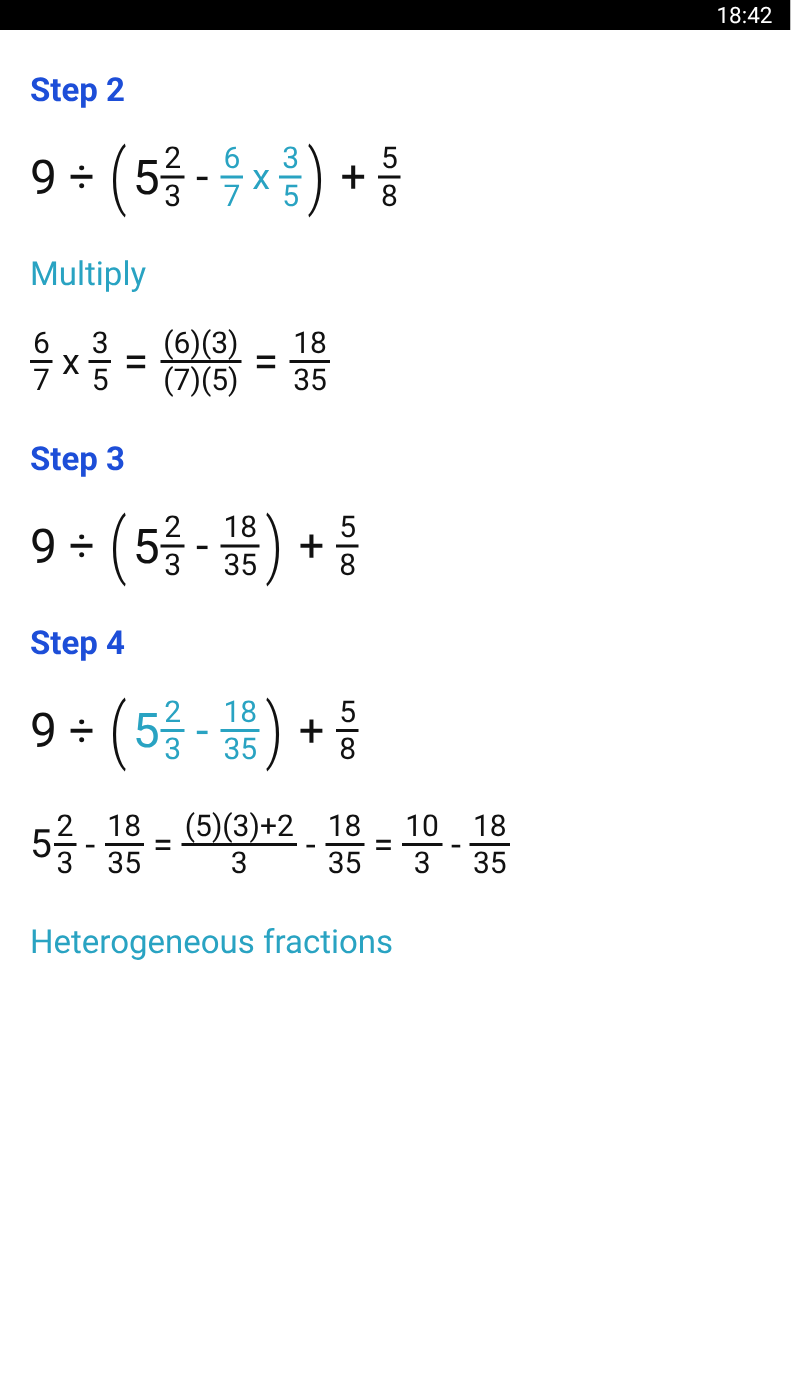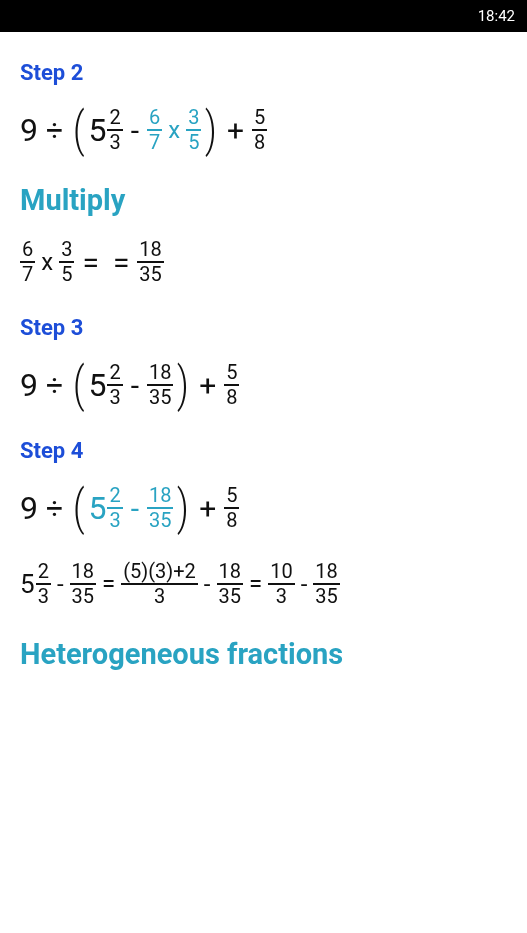--- a/index.html
+++ b/index.html
@@ -1,20 +1,20 @@
 <!DOCTYPE html>
 <html><head>
 <meta charset="utf-8">
 <style>
   * { margin: 0; padding: 0; box-sizing: border-box; }
   html, body { width: 527px; height: 933px; font-family: -apple-system, "Segoe UI", Roboto, Arial, sans-serif; background: #fff; overflow: hidden; }
-  .status-bar { height: 32px; background: #000; color: #fff; display: flex; justify-content: flex-end; align-items: center; padding: 0 12px; font-size: 15px; font-weight: 400; }
+  .status-bar { height: 20px; background: #000; color: #fff; display: flex; justify-content: flex-end; align-items: center; padding: 0 12px; font-size: 15px; font-weight: 400; }
   .content { padding: 28px 20px 0 20px; }
   .step-title { color: #1d4ed8; font-weight: 700; font-size: 22px; margin-bottom: 22px; }
-  .sub-title { color: #29a3c2; font-weight: 700; font-size: 29px; margin-bottom: 22px; margin-top: 2px; }
+  .sub-title { color: #29a3c2; font-weight: 400; font-size: 22px; margin-bottom: 22px; margin-top: 2px; }
   .expr { display: flex; align-items: center; font-size: 32px; color: #111; margin-bottom: 30px; gap: 2px; }
   .expr.small { font-size: 26px; }
   .num { display: inline-flex; align-items: center; }
   .op { padding: 0 6px; font-size: 30px; }
   .opx { padding: 0 4px; font-size: 24px; }
   .hl { color: #29a3c2; }
   .frac { display: inline-flex; flex-direction: column; align-items: center; font-size: 20px; line-height: 1.05; vertical-align: middle; }
   .frac .n { border-bottom: 2px solid currentColor; padding: 0 2px 1px; min-width: 14px; text-align: center; }
   .frac .d { padding: 1px 2px 0; }
   .mixed { display: inline-flex; align-items: center; }
@@ -68,20 +68,24 @@
     <span class="frac">
       <span class="n">6</span>
       <span class="d">7</span>
     </span>
     <span class="opx">x</span>
     <span class="frac">
       <span class="n">3</span>
       <span class="d">5</span>
     </span>
     <span class="op">=</span>
+    <span class="frac">
+      <span class="n"><span>(6)</span><span>(3)</span></span>
+      <span class="d"><span>(7)</span><span>(5)</span></span>
+    </span>
     <span class="op">=</span>
     <span class="frac">
       <span class="n">18</span>
       <span class="d">35</span>
     </span>
   </div>
 
   <div class="step-title">Step 3</div>
 
   <div class="expr">

